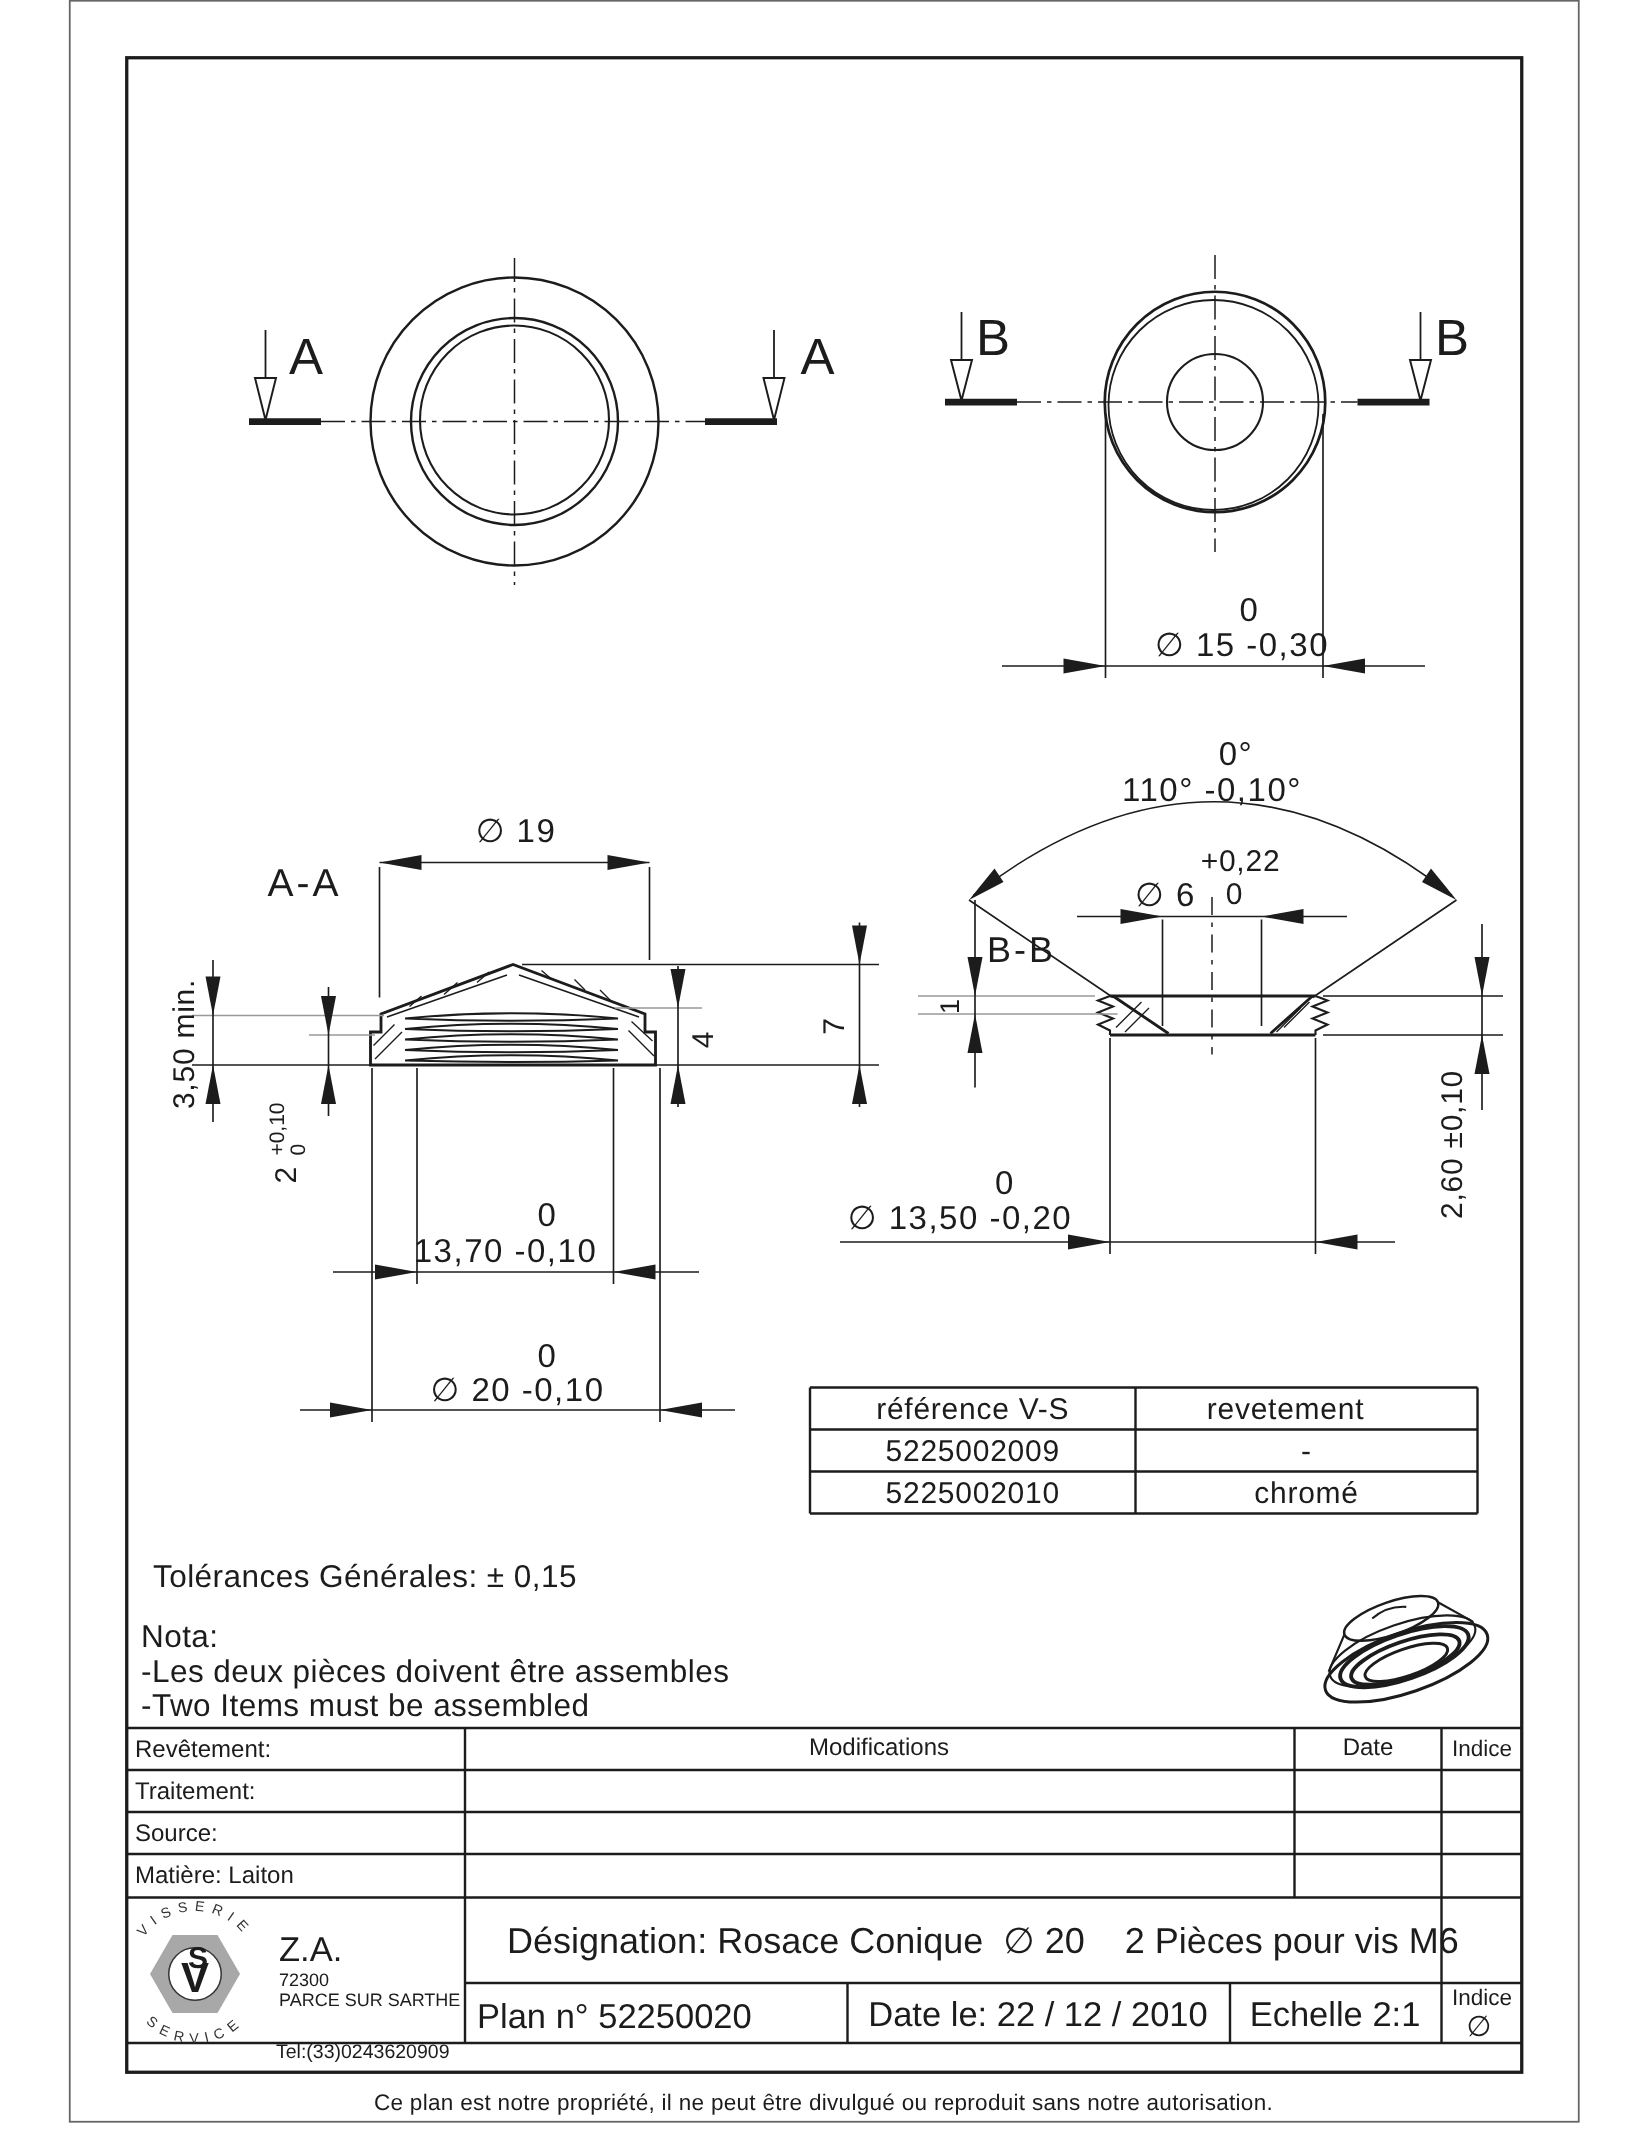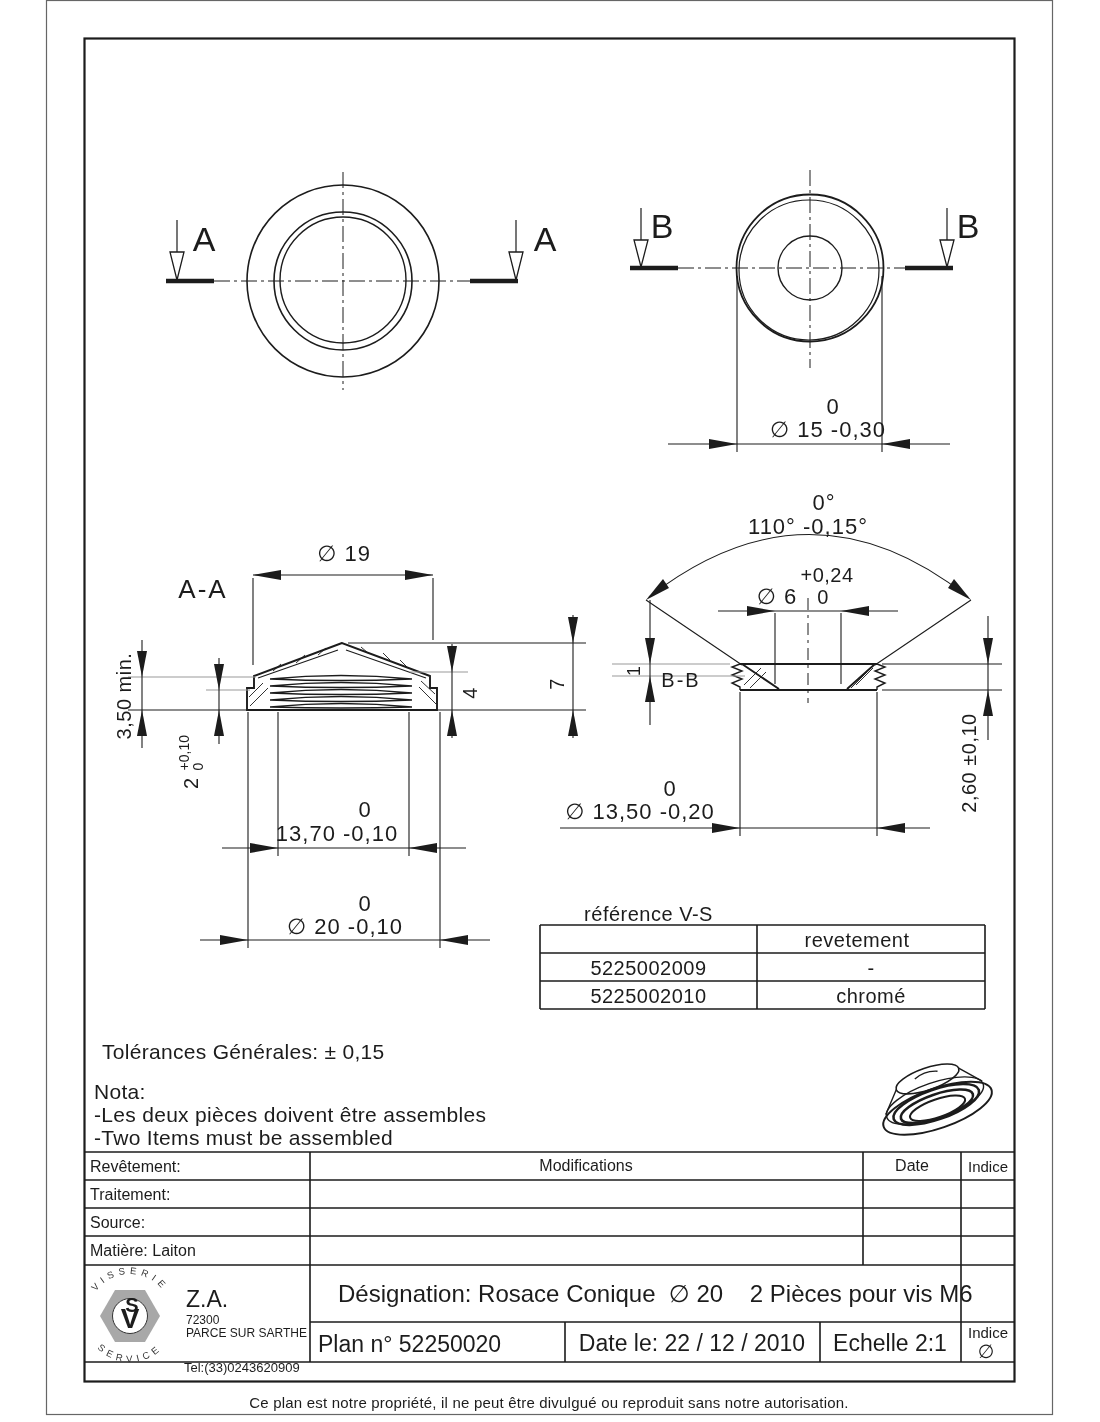--- a/index.html
+++ b/index.html
@@ -207,32 +207,32 @@
     </span>
   </span>
 </div>
 <div class="lbl rot dim20" style="left:470px;top:693px">4</div>
 <div class="lbl rot dim20" style="left:557px;top:684px">7</div>
 <div class="lbl ctr dim" style="left:365px;top:810px">0</div>
 <div class="lbl ctr dim" style="left:337px;top:834px">13,70  -0,10</div>
 <div class="lbl ctr dim" style="left:365px;top:904px">0</div>
 <div class="lbl ctr dim" style="left:345px;top:927px">∅ 20  -0,10</div>
 
-<div class="lbl ctr sec-label" style="left:681px;top:680px;font-size:20px">B-B</div>
+<div class="lbl ctr sec-label" style="left:681px;top:634px;font-size:24px">B-B</div>
 <div class="lbl ctr dim" style="left:824px;top:503px">0°</div>
-<div class="lbl ctr dim" style="left:808px;top:527px">110°  -0,15°</div>
-<div class="lbl ctr dim20" style="left:827px;top:575px">+0,24</div>
+<div class="lbl ctr dim" style="left:808px;top:527px">110°  -0,10°</div>
+<div class="lbl ctr dim20" style="left:827px;top:575px">+0,22</div>
 <div class="lbl ctr dim" style="left:777px;top:597px">∅ 6</div>
 <div class="lbl ctr dim20" style="left:823px;top:597px">0</div>
 <div class="lbl rot dim18" style="left:634px;top:671px">1</div>
 <div class="lbl ctr dim" style="left:670px;top:789px">0</div>
 <div class="lbl ctr dim" style="left:640px;top:812px">∅ 13,50  -0,20</div>
 <div class="lbl rot dim20" style="left:969px;top:763px">2,60 ±0,10</div>
 
-<div class="ref-cell" style="left:540px;top:903px;width:217px">référence V-S</div>
+<div class="ref-cell" style="left:540px;top:929px;width:217px">référence V-S</div>
 <div class="ref-cell" style="left:757px;top:929px;width:200px">revetement</div>
 <div class="ref-cell" style="left:540px;top:957px;width:217px">5225002009</div>
 <div class="ref-cell" style="left:757px;top:957px;width:228px">-</div>
 <div class="ref-cell" style="left:540px;top:985px;width:217px">5225002010</div>
 <div class="ref-cell" style="left:757px;top:985px;width:228px">chromé</div>
 
 <div class="lbl note" style="left:102px;top:1040px">Tolérances Générales:  ± 0,15</div>
 <div class="lbl note" style="left:94px;top:1080px">Nota:</div>
 <div class="lbl note" style="left:94px;top:1103px">-Les deux pièces doivent être assembles</div>
 <div class="lbl note" style="left:94px;top:1126px">-Two Items must be assembled</div>

